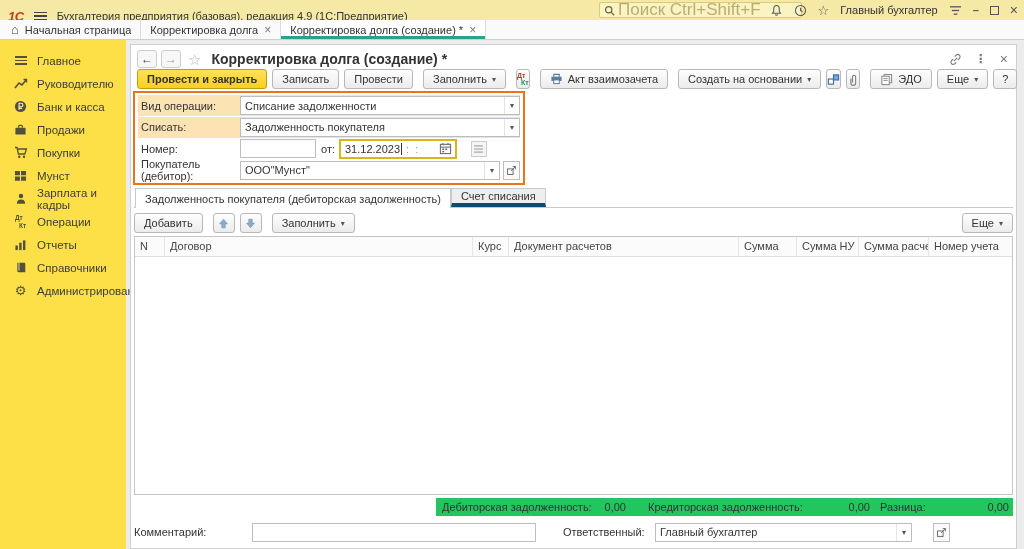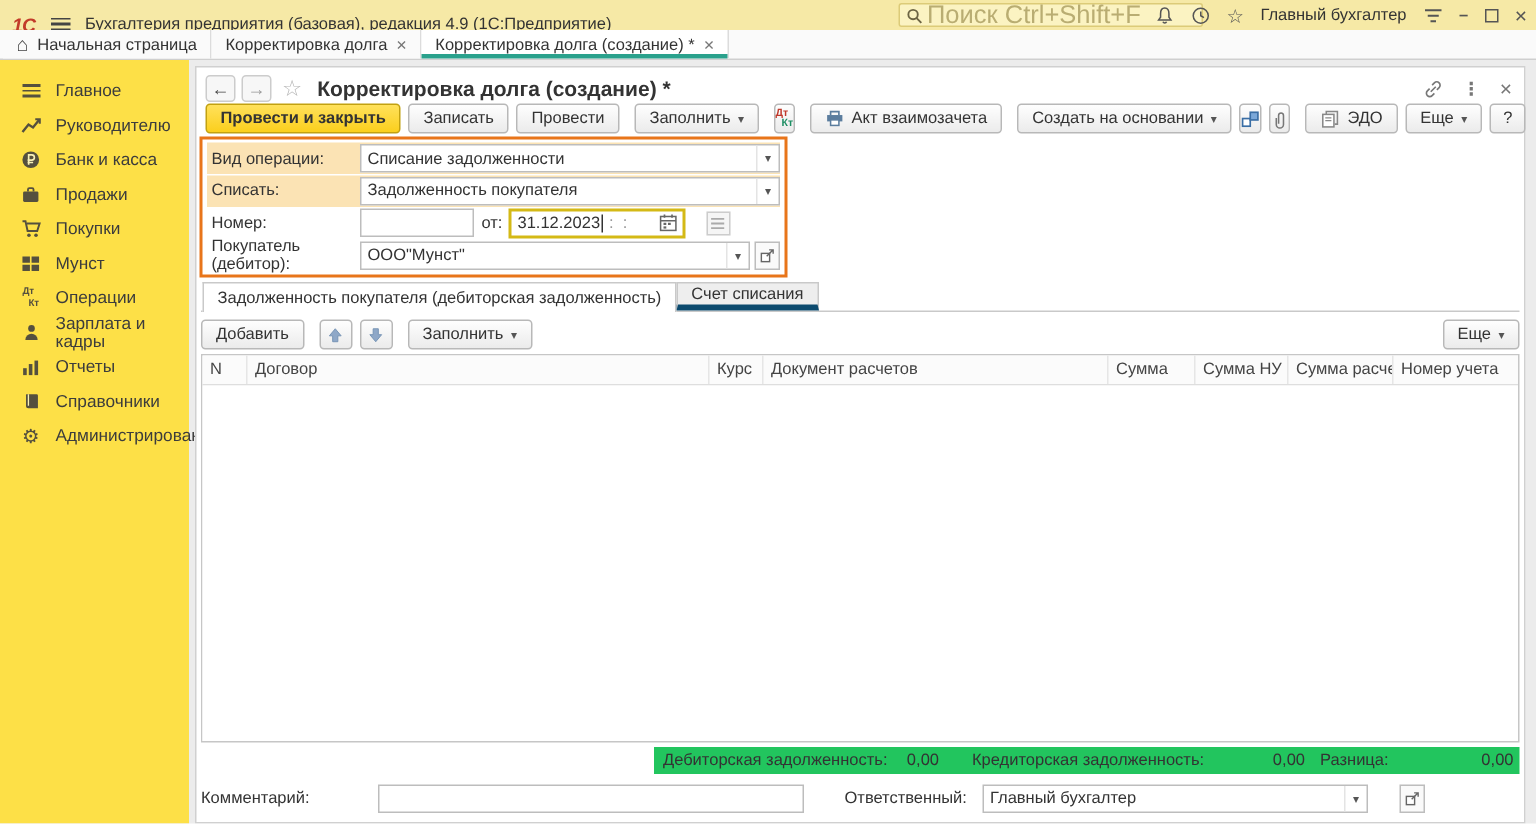--- a/index.html
+++ b/index.html
@@ -244,32 +244,32 @@
   <div class="side-item">
     <span class="side-ic">
       <svg width="13" height="12" viewBox="0 0 14 13">
           <path fill="#55503e" d="M1 1h5.4v4.6H1zM7.6 1H13v4.6H7.6zM1 7h5.4v4.6H1zM7.6 7H13v4.6H7.6z"></path>
         </svg>
     </span>
     <span>Мунст</span>
   </div>
   <div class="side-item">
     <span class="side-ic">
-      <span class="dtkt-mini"><span>Дт</span><br><span style="margin-left:4px;">Кт</span></span>
-    </span>
-    <span>Операции</span>
-  </div>
-  <div class="side-item">
-    <span class="side-ic">
       <svg width="12" height="13" viewBox="0 0 14 14">
           <circle cx="7" cy="4" r="2.6" fill="#55503e"></circle>
           <path d="M2.2 13 a4.8 4.8 0 0 1 9.6 0 Z" fill="#55503e"></path>
         </svg>
     </span>
     <span>Зарплата и кадры</span>
+  </div>
+  <div class="side-item">
+    <span class="side-ic">
+      <span class="dtkt-mini"><span>Дт</span><br><span style="margin-left:4px;">Кт</span></span>
+    </span>
+    <span>Операции</span>
   </div>
   <div class="side-item">
     <span class="side-ic">
       <svg width="13" height="12" viewBox="0 0 14 13">
           <rect x="1.5" y="7" width="2.6" height="5" fill="#55503e"></rect>
           <rect x="5.6" y="4" width="2.6" height="8" fill="#55503e"></rect>
           <rect x="9.7" y="1.5" width="2.6" height="10.5" fill="#55503e"></rect>
         </svg>
     </span>
     <span>Отчеты</span>

